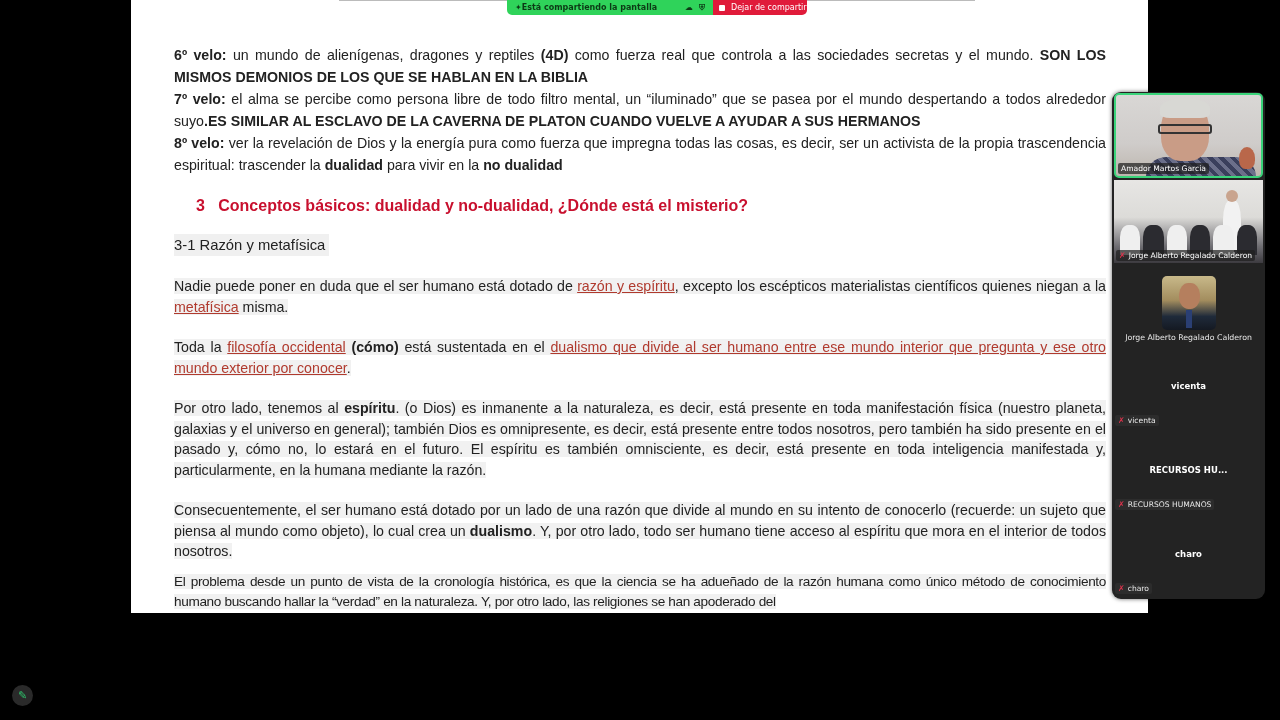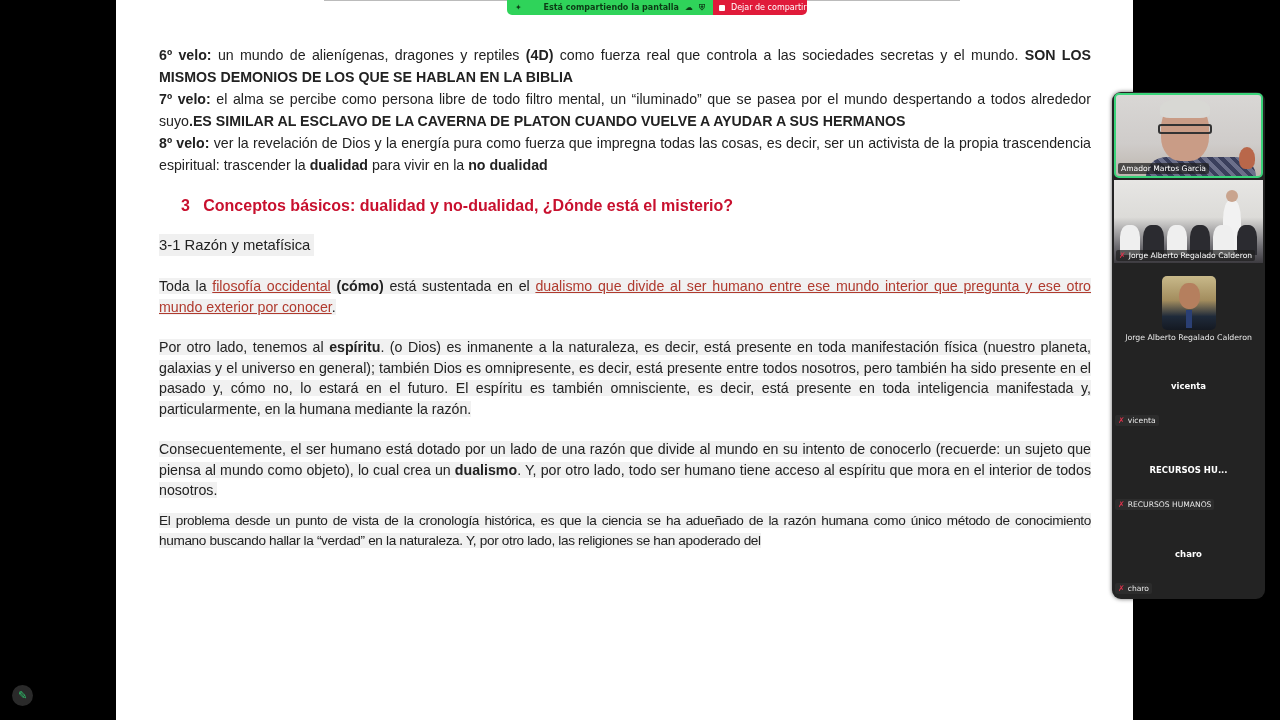--- a/index.html
+++ b/index.html
@@ -1,20 +1,20 @@
 <!DOCTYPE html>
 <html><head>
 <meta charset="utf-8">
 <style>
   * { box-sizing: border-box; margin: 0; padding: 0; }
   html, body { width: 1280px; height: 720px; overflow: hidden; background: #000; }
   body { position: relative; font-family: "Liberation Sans", sans-serif; }
 
   .page {
-    position: absolute; left: 116px; top: 0; width: 1017px; height: 720px;
+    position: absolute; left: 131px; top: 0; width: 1017px; height: 613px;
     background: #ffffff; overflow: hidden;
   }
   .top-rule { position: absolute; left: 208px; top: 0; width: 636px; height: 1px; background: #bbbbbb; }
 
   .doc {
     position: absolute; left: 43px; top: 44px; width: 932px;
     font-family: "Liberation Sans", sans-serif; color: #222;
     font-size: 14.2px;
   }
   .velo p { line-height: 22px; text-align: justify; font-size: 14.2px; }
@@ -40,21 +40,21 @@
   
   .share-bar {
     position: absolute; left: 507px; top: 0; height: 15px; width: 300px;
     display: flex; border-radius: 0 0 5px 5px; overflow: hidden;
     font-family: "DejaVu Sans", sans-serif; font-size: 8px;
   }
   .share-green {
     background: #2fd35a; width: 206px; display: flex; align-items: center;
     padding: 0 8px; color: #0c3a15; font-weight: bold;
   }
-  .share-green .txt { flex: 1; text-align: right; }
+  .share-green .txt { flex: 1; text-align: left; }
   .share-green .ic { font-size: 8px; margin-left: 6px; }
   .share-red {
     background: #e01b3a; flex: 1; display: flex; align-items: center; padding-left: 6px;
     color: #fff; font-weight: normal; cursor: pointer;
   }
   .share-red .sq { width: 6px; height: 6px; background: #fff; margin-right: 6px; border-radius: 1px; }
 
   
   .video-panel {
     position: absolute; left: 1112px; top: 92px; width: 153px; height: 507px;
@@ -130,20 +130,23 @@
       </p>
       <p>
         <b>8º velo:</b><span> ver la revelación de Dios y la energía pura como fuerza que impregna todas las cosas, es decir, ser un activista de la propia trascendencia espiritual: trascender la </span><b>dualidad</b><span> para vivir en la </span><b>no dualidad</b>
       </p>
     </div>
 
     <div class="h3" style="white-space:pre">3   Conceptos básicos: dualidad y no-dualidad, ¿Dónde está el misterio?</div>
 
     <div class="h4">3-1 Razón y metafísica</div>
 
+    <p class="para">
+      <span class="hl"><span>Nadie puede poner en duda que el ser humano está dotado de </span><a class="link">razón y espíritu</a><span>, excepto los escépticos materialistas científicos quienes niegan a la </span><a class="link">metafísica</a><span> misma. </span></span>
+    </p>
 
     <p class="para">
       <span class="hl"><span>Toda la </span><a class="link">filosofía occidental</a><b> (cómo)</b><span> está sustentada en el </span><a class="link">dualismo que divide al ser humano entre ese mundo interior que pregunta y ese otro mundo exterior por conocer</a><span>.</span></span>
     </p>
 
     <p class="para">
       <span class="hl"><span>Por otro lado, tenemos al </span><b>espíritu</b><span>. (o Dios) es inmanente a la naturaleza, es decir, está presente en toda manifestación física (nuestro planeta, galaxias y el universo en general); también Dios es omnipresente, es decir, está presente entre todos nosotros, pero también ha sido presente en el pasado y, cómo no, lo estará en el futuro. El espíritu es también omnisciente, es decir, está presente en toda inteligencia manifestada y, particularmente, en la humana mediante la razón.</span></span>
     </p>
 
     <p class="para">

